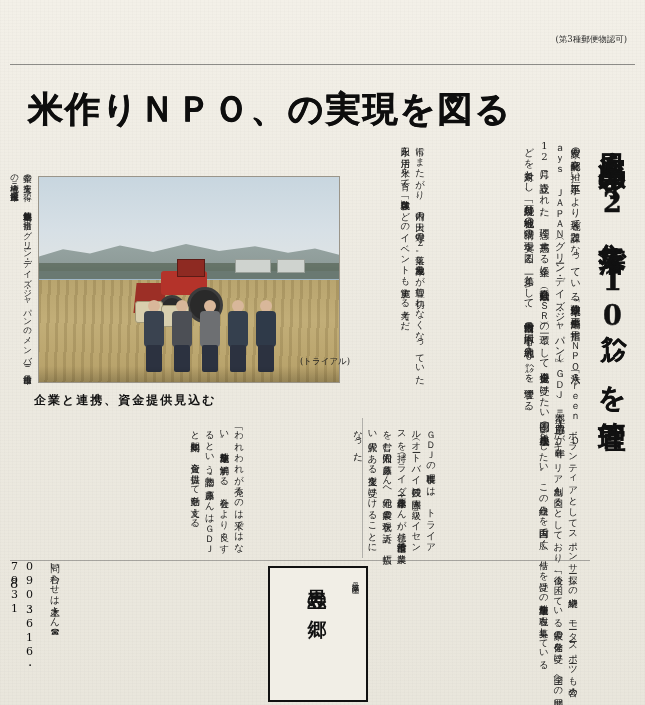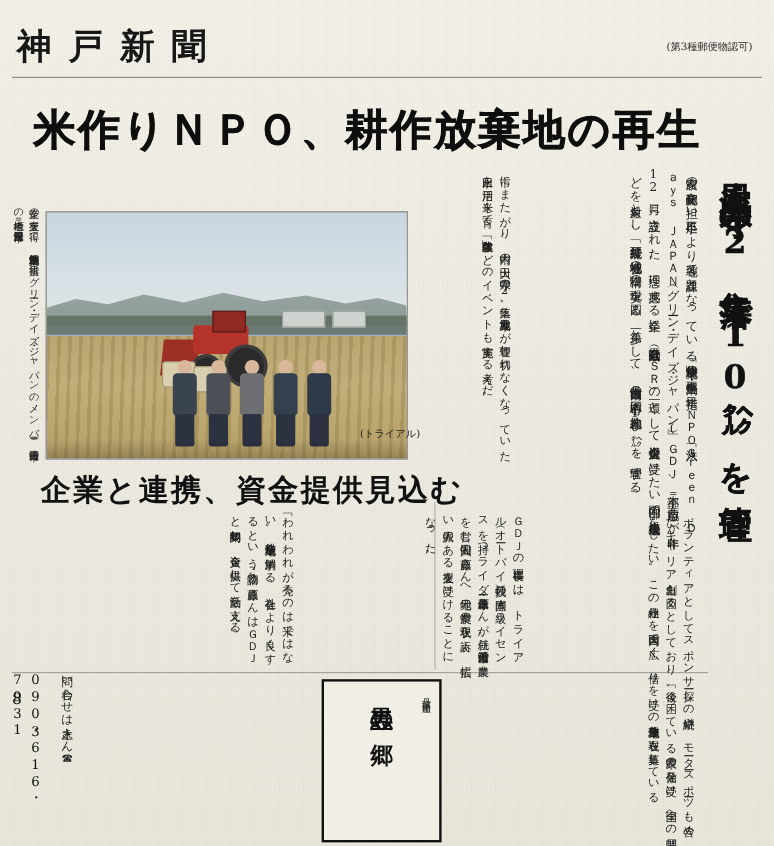--- a/index.html
+++ b/index.html
@@ -125,21 +125,21 @@
     font-size:8.5px;line-height:13px;letter-spacing:0px;color:#222;
   }
   .photo-credit{
     position:absolute;left:300px;top:356px;
     font-size:8.5px;color:#222;
   }
 
   
   .subhead{
     position:absolute;left:34px;top:392px;width:300px;
-    font-size:25px;font-weight:700;letter-spacing:2px;color:#111;
+    font-size:12px;font-weight:700;letter-spacing:2px;color:#111;
     white-space:nowrap;
   }
 
   
   .vcol{
     position:absolute;
     writing-mode:vertical-rl;
     text-orientation:upright;
     font-size:10px;
     line-height:15.5px;
@@ -192,26 +192,25 @@
 </style>
 </head>
 <body>
 
 <div class="paper"></div>
 <div class="grain"></div>
 
 <div class="page">
 
   <div class="masthead">
-    <div class="masthead-title">神戸新聞</div>
     <div class="masthead-note">(第3種郵便物認可)</div>
   </div>
   <div class="rule-top"></div>
 
-  <div class="headline">米作りＮＰＯ、耕作放棄地の再生</div>
+  <div class="headline">米作りＮＰＯ、の実現を図る</div>
 
   <div class="vheadline">風深・県守の2集落で10㌶を管理</div>
 
   <div class="photo">
     <div class="sky"></div>
     <div class="mountain"></div>
     <div class="treeline"></div>
     <div class="bldg" style="left:196px;width:34px;"></div>
     <div class="bldg" style="left:238px;width:26px;"></div>
     <div class="field"></div>

